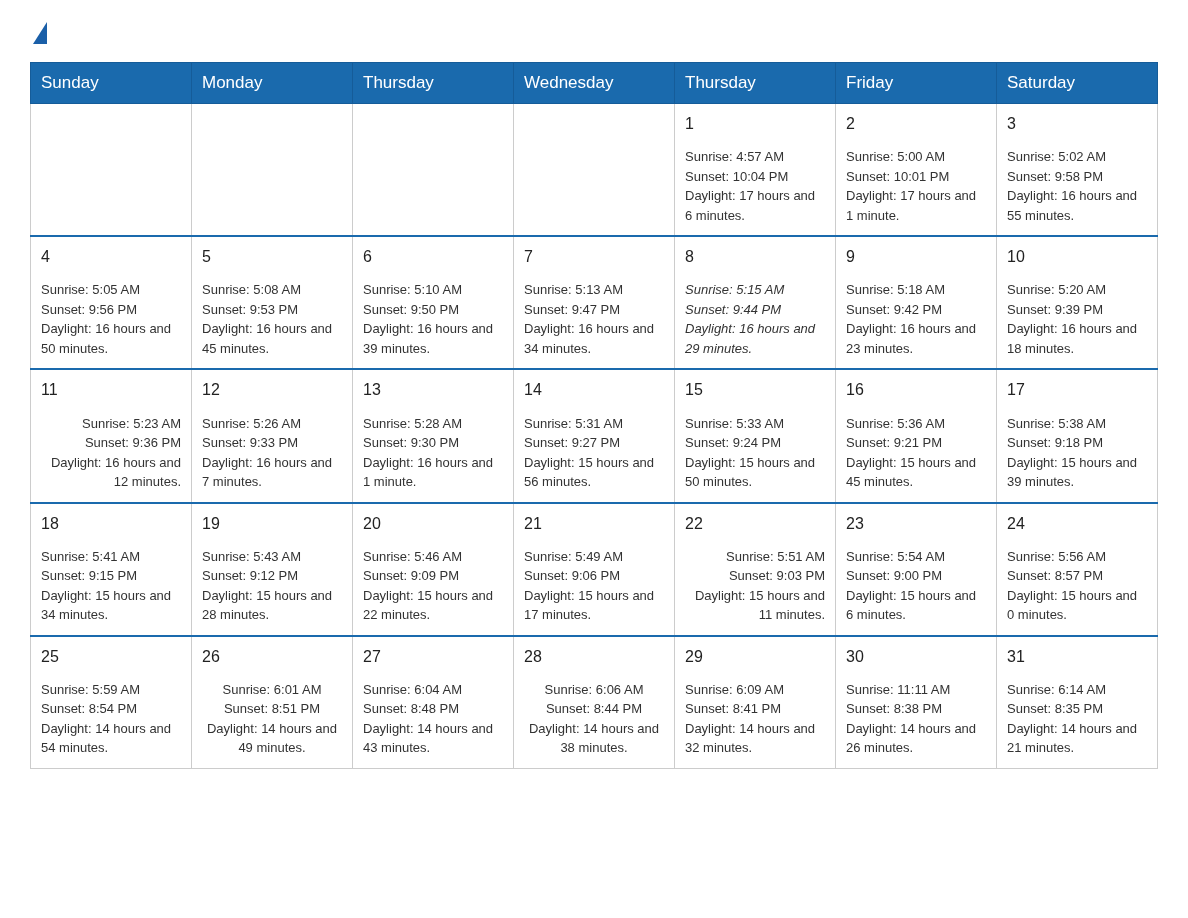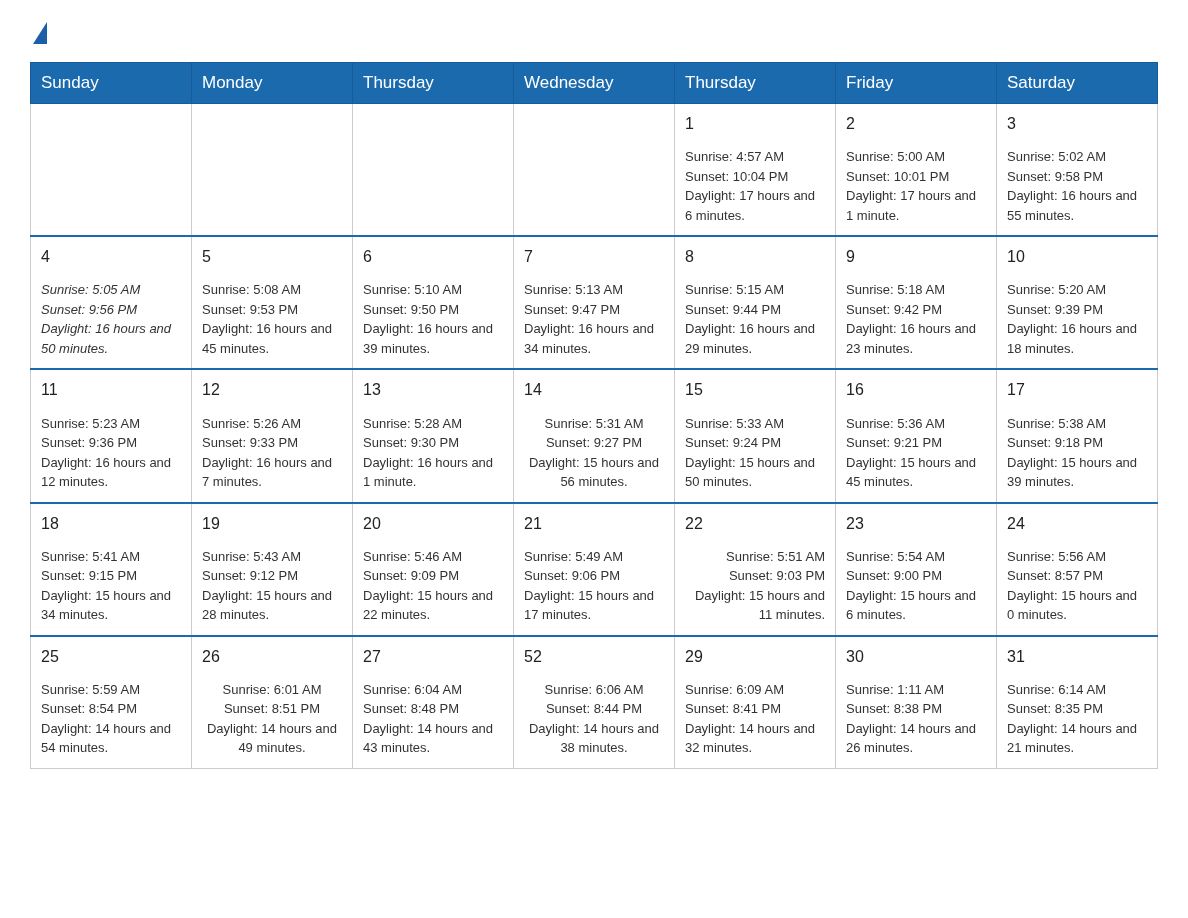--- a/index.html
+++ b/index.html
@@ -161,21 +161,21 @@
           <td style="border-top: 1px solid rgb(204, 204, 204);">
             <span class="day-num">3</span>
             <div class="day-info" style="white-space: pre-line;">Sunrise: 5:02 AM
 Sunset: 9:58 PM
 Daylight: 16 hours and 55 minutes.</div>
           </td>
         </tr>
         <tr>
           <td>
             <span class="day-num">4</span>
-            <div class="day-info" style="white-space: pre-line; font-style: italic;">Sunrise: 5:05 AM
+            <div class="day-info" style="white-space: pre-line;">Sunrise: 5:05 AM
 Sunset: 9:56 PM
 Daylight: 16 hours and 50 minutes.</div>
           </td>
           <td>
             <span class="day-num">5</span>
             <div class="day-info" style="white-space: pre-line;">Sunrise: 5:08 AM
 Sunset: 9:53 PM
 Daylight: 16 hours and 45 minutes.</div>
           </td>
           <td>
@@ -185,59 +185,59 @@
 Daylight: 16 hours and 39 minutes.</div>
           </td>
           <td>
             <span class="day-num">7</span>
             <div class="day-info" style="white-space: pre-line;">Sunrise: 5:13 AM
 Sunset: 9:47 PM
 Daylight: 16 hours and 34 minutes.</div>
           </td>
           <td>
             <span class="day-num">8</span>
-            <div class="day-info" style="white-space: pre-line;">Sunrise: 5:15 AM
+            <div class="day-info" style="white-space: pre-line; font-style: italic;">Sunrise: 5:15 AM
 Sunset: 9:44 PM
 Daylight: 16 hours and 29 minutes.</div>
           </td>
           <td>
             <span class="day-num">9</span>
             <div class="day-info" style="white-space: pre-line;">Sunrise: 5:18 AM
 Sunset: 9:42 PM
 Daylight: 16 hours and 23 minutes.</div>
           </td>
           <td>
             <span class="day-num">10</span>
             <div class="day-info" style="white-space: pre-line;">Sunrise: 5:20 AM
 Sunset: 9:39 PM
 Daylight: 16 hours and 18 minutes.</div>
           </td>
         </tr>
         <tr>
           <td>
             <span class="day-num">11</span>
-            <div class="day-info" style="white-space: pre-line;">Sunrise: 5:23 AM
+            <div class="day-info" style="white-space: pre-line; text-align: right;">Sunrise: 5:23 AM
 Sunset: 9:36 PM
 Daylight: 16 hours and 12 minutes.</div>
           </td>
           <td>
             <span class="day-num">12</span>
             <div class="day-info" style="white-space: pre-line;">Sunrise: 5:26 AM
 Sunset: 9:33 PM
 Daylight: 16 hours and 7 minutes.</div>
           </td>
           <td>
             <span class="day-num">13</span>
             <div class="day-info" style="white-space: pre-line;">Sunrise: 5:28 AM
 Sunset: 9:30 PM
 Daylight: 16 hours and 1 minute.</div>
           </td>
           <td>
             <span class="day-num">14</span>
-            <div class="day-info" style="white-space: pre-line; text-align: center;">Sunrise: 5:31 AM
+            <div class="day-info" style="white-space: pre-line;">Sunrise: 5:31 AM
 Sunset: 9:27 PM
 Daylight: 15 hours and 56 minutes.</div>
           </td>
           <td>
             <span class="day-num">15</span>
             <div class="day-info" style="white-space: pre-line;">Sunrise: 5:33 AM
 Sunset: 9:24 PM
 Daylight: 15 hours and 50 minutes.</div>
           </td>
           <td>
@@ -310,34 +310,34 @@
 Sunset: 8:51 PM
 Daylight: 14 hours and 49 minutes.</div>
           </td>
           <td>
             <span class="day-num">27</span>
             <div class="day-info" style="white-space: pre-line;">Sunrise: 6:04 AM
 Sunset: 8:48 PM
 Daylight: 14 hours and 43 minutes.</div>
           </td>
           <td>
-            <span class="day-num">52</span>
+            <span class="day-num">28</span>
             <div class="day-info" style="white-space: pre-line; text-align: center;">Sunrise: 6:06 AM
 Sunset: 8:44 PM
 Daylight: 14 hours and 38 minutes.</div>
           </td>
           <td>
             <span class="day-num">29</span>
             <div class="day-info" style="white-space: pre-line;">Sunrise: 6:09 AM
 Sunset: 8:41 PM
 Daylight: 14 hours and 32 minutes.</div>
           </td>
           <td>
             <span class="day-num">30</span>
-            <div class="day-info" style="white-space: pre-line;">Sunrise: 1:11 AM
+            <div class="day-info" style="white-space: pre-line;">Sunrise: 11:11 AM
 Sunset: 8:38 PM
 Daylight: 14 hours and 26 minutes.</div>
           </td>
           <td>
             <span class="day-num">31</span>
             <div class="day-info" style="white-space: pre-line;">Sunrise: 6:14 AM
 Sunset: 8:35 PM
 Daylight: 14 hours and 21 minutes.</div>
           </td>
         </tr>

